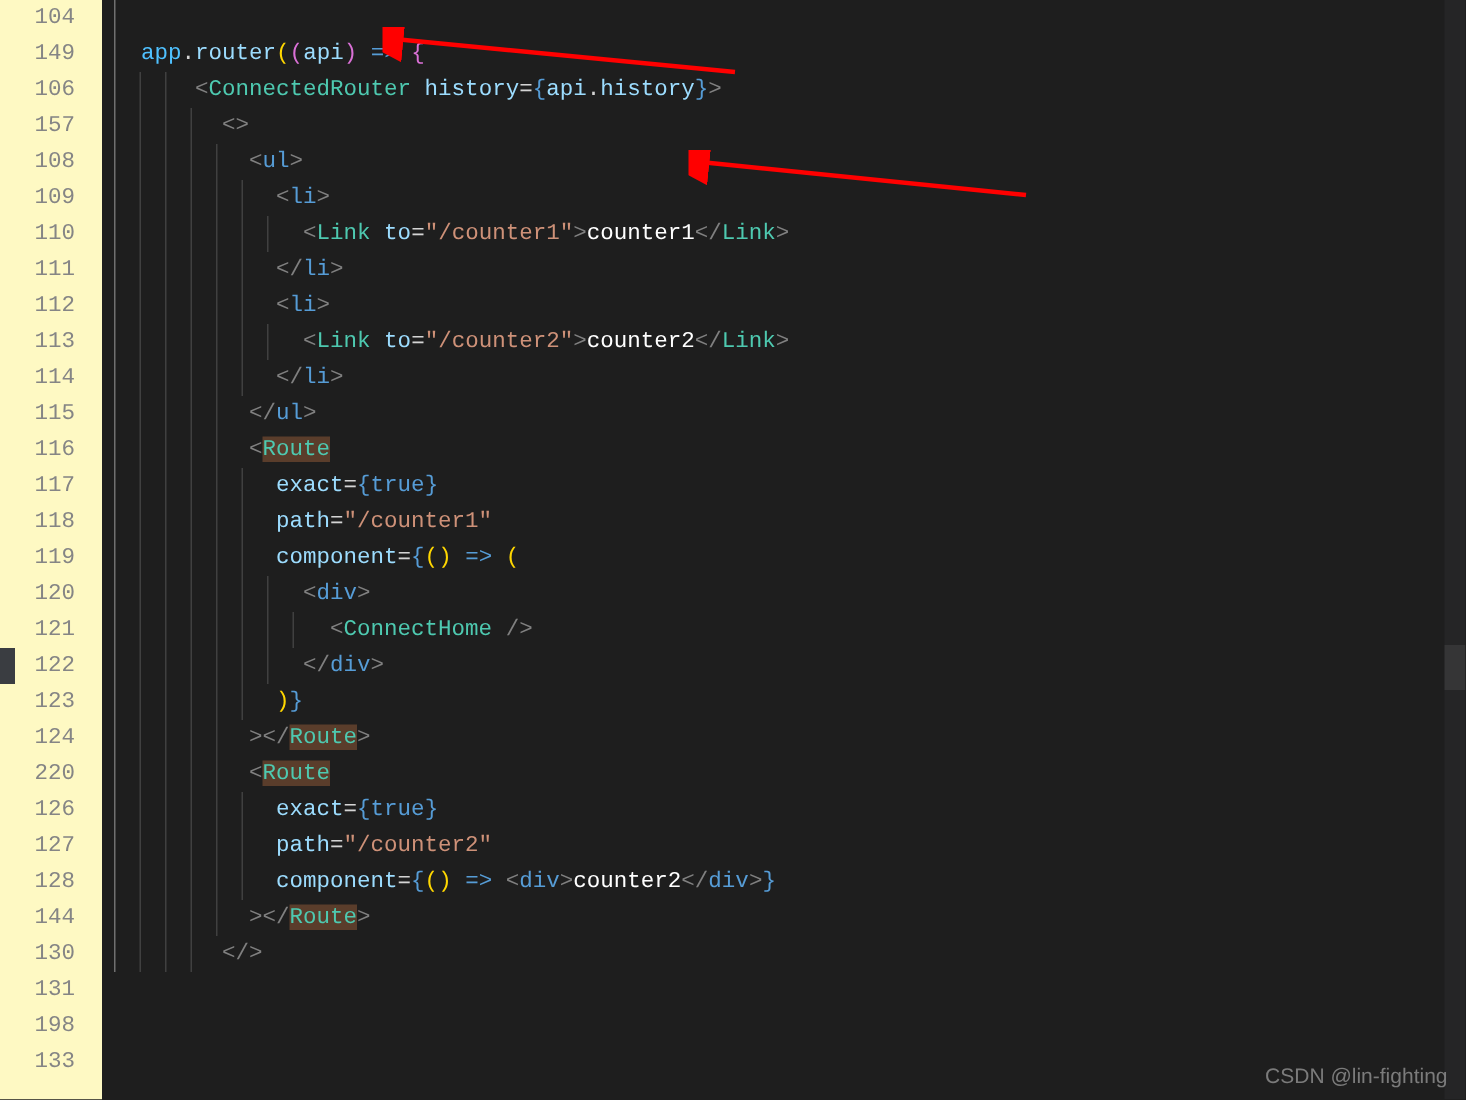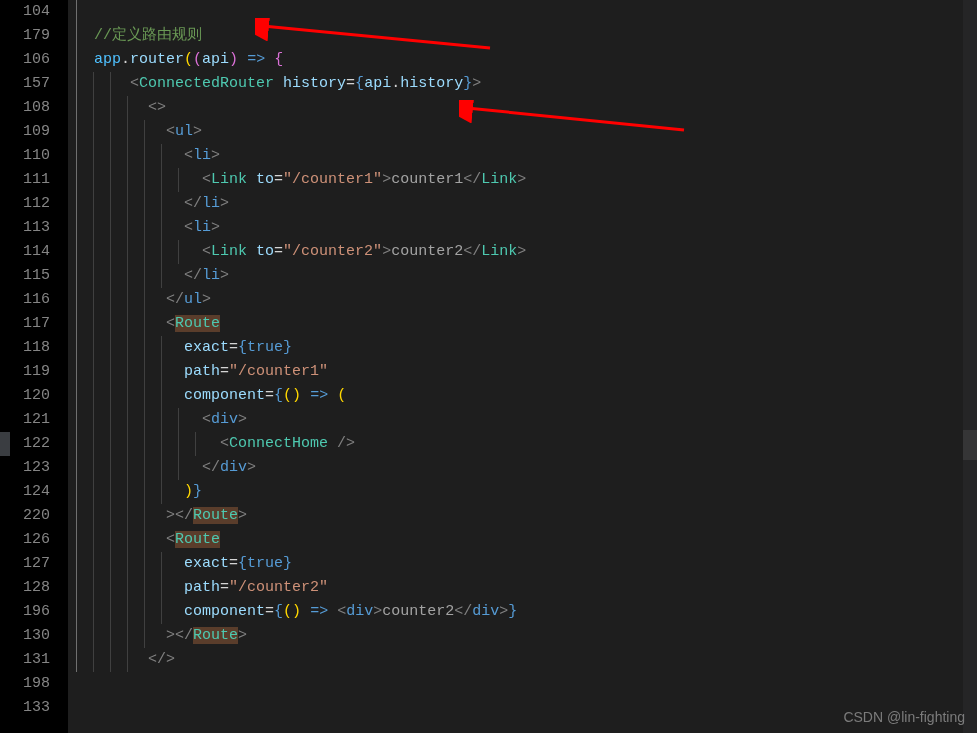--- a/index.html
+++ b/index.html
@@ -15,21 +15,21 @@
       overflow: hidden;
       width: 977px;
       height: 733px;
       position: relative;
     }
     .editor {
       display: flex;
       height: 100%;
     }
     .gutter {
-      background: #000000;
+      background: #fef9c3;
       color: #858585;
       text-align: right;
       padding: 0 18px 0 8px;
       user-select: none;
       width: 68px;
       flex-shrink: 0;
     }
     .line-num {
       height: 24px;
       line-height: 24px;
@@ -65,21 +65,21 @@
     .tk-paren-p { color: #da70d6; }
     .tk-paren-b { color: #179fff; }
     .tk-keyword { color: #c586c0; }
     .tk-tag { color: #808080; }
     .tk-tagname { color: #4ec9b0; }
     .tk-tagname-h { background: #5a3d2b; color: #4ec9b0; }
     .tk-attr { color: #9cdcfe; }
     .tk-string { color: #ce9178; }
     .tk-const { color: #569cd6; }
     .tk-htmltag { color: #569cd6; }
-    .tk-text { color: #a3a3a3; font-family: Liberation Mono, monospace; }
+    .tk-text { color: #ffffff; font-family: Liberation Mono, monospace; }
     .tk-brace { color: #569cd6; }
     .tk-arrow { color: #569cd6; }
     .tk-prop { color: #9cdcfe; }
 
     .minimap {
       position: absolute;
       right: 0;
       top: 0;
       width: 14px;
       height: 100%;
@@ -113,21 +113,21 @@
       height: 24px;
       background: #3a3d41;
     }
   </style>
 </head>
 <body>
 
 <div class="editor">
   <div class="gutter">
     <div class="line-num">104</div>
-    <div class="line-num">179</div>
+    <div class="line-num">149</div>
     <div class="line-num">106</div>
     <div class="line-num">157</div>
     <div class="line-num">108</div>
     <div class="line-num">109</div>
     <div class="line-num">110</div>
     <div class="line-num">111</div>
     <div class="line-num">112</div>
     <div class="line-num">113</div>
     <div class="line-num">114</div>
     <div class="line-num">115</div>
@@ -137,32 +137,31 @@
     <div class="line-num">119</div>
     <div class="line-num">120</div>
     <div class="line-num">121</div>
     <div class="line-num">122</div>
     <div class="line-num">123</div>
     <div class="line-num">124</div>
     <div class="line-num">220</div>
     <div class="line-num">126</div>
     <div class="line-num">127</div>
     <div class="line-num">128</div>
-    <div class="line-num">196</div>
+    <div class="line-num">144</div>
     <div class="line-num">130</div>
     <div class="line-num">131</div>
     <div class="line-num">198</div>
     <div class="line-num">133</div>
   </div>
 
   <div class="code-area">
 
     <div class="code-line"><span class="indent-guide active-guide" style="left:0"></span></div>
 
-    <div class="code-line"><span class="indent-guide active-guide" style="left:0"></span>  <span class="tk-comment">//定义路由规则</span></div>
 
     <div class="code-line"><span class="indent-guide active-guide" style="left:0"></span>  <span class="tk-var">app</span><span class="tk-punc">.</span><span class="tk-method">router</span><span class="tk-paren">(</span><span class="tk-paren-p">(</span><span class="tk-prop">api</span><span class="tk-paren-p">)</span> <span class="tk-arrow">=&gt;</span> <span class="tk-paren-p">{</span></div>
 
 
     <div class="code-line"><span class="indent-guide active-guide" style="left:0"></span><span class="indent-guide" style="left:17px"></span><span class="indent-guide" style="left:34px"></span>      <span class="tk-tag">&lt;</span><span class="tk-tagname">ConnectedRouter</span> <span class="tk-attr">history</span><span class="tk-punc">=</span><span class="tk-brace">{</span><span class="tk-prop">api</span><span class="tk-punc">.</span><span class="tk-prop">history</span><span class="tk-brace">}</span><span class="tk-tag">&gt;</span></div>
 
     <div class="code-line"><span class="indent-guide active-guide" style="left:0"></span><span class="indent-guide" style="left:17px"></span><span class="indent-guide" style="left:34px"></span><span class="indent-guide" style="left:51px"></span>        <span class="tk-tag">&lt;&gt;</span></div>
 
     <div class="code-line"><span class="indent-guide active-guide" style="left:0"></span><span class="indent-guide" style="left:17px"></span><span class="indent-guide" style="left:34px"></span><span class="indent-guide" style="left:51px"></span><span class="indent-guide" style="left:68px"></span>          <span class="tk-tag">&lt;</span><span class="tk-htmltag">ul</span><span class="tk-tag">&gt;</span></div>
 

